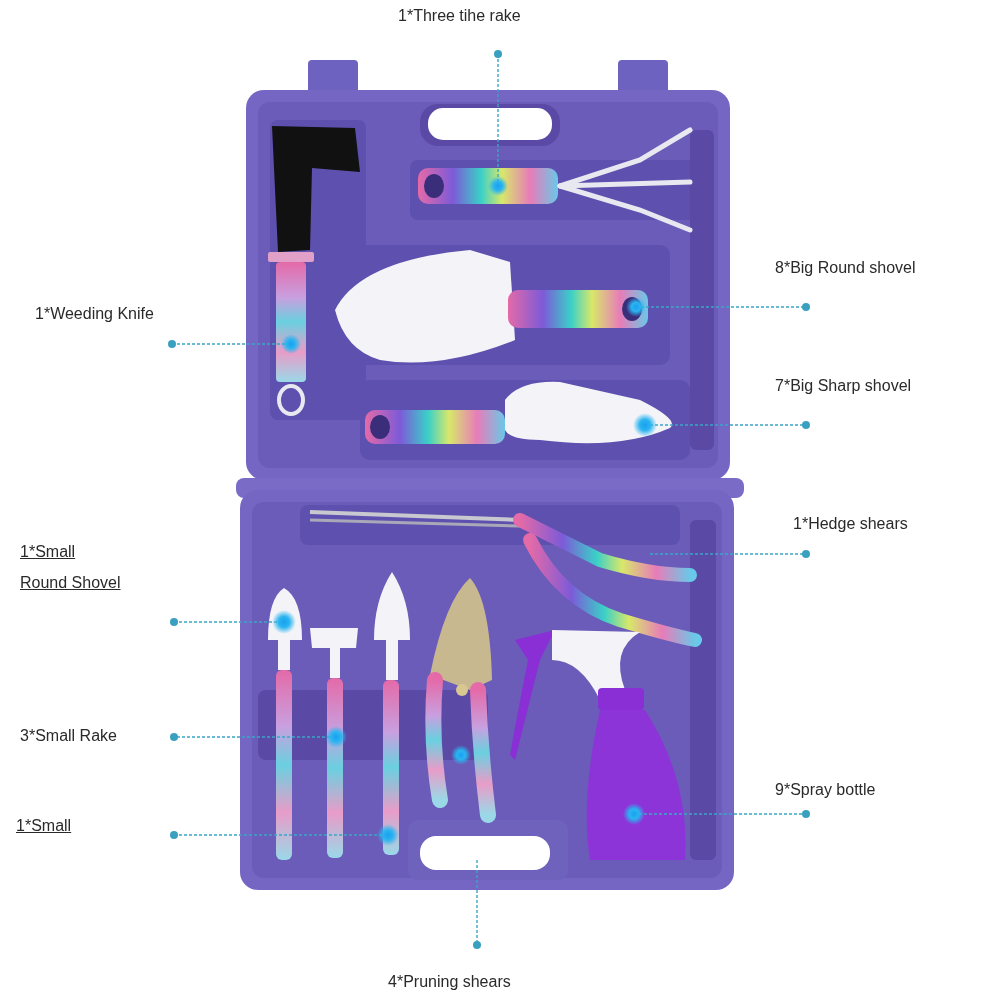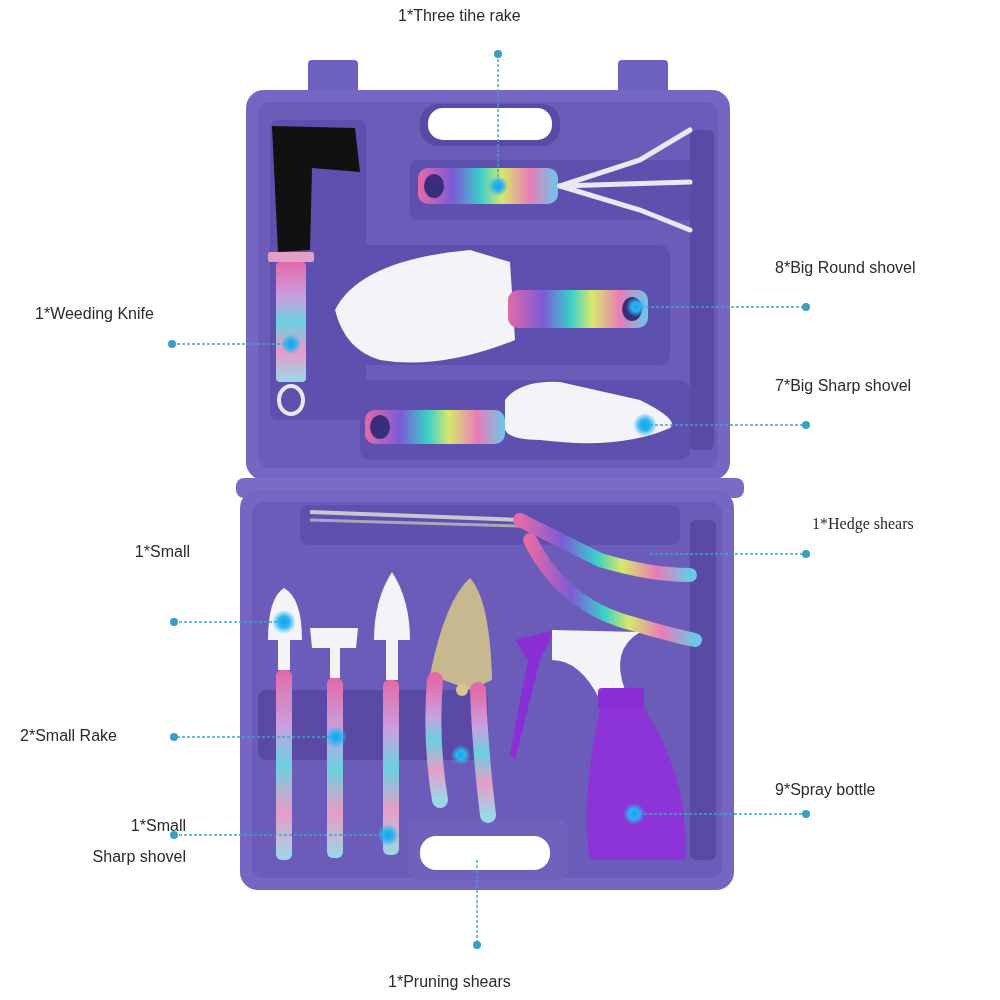--- a/index.html
+++ b/index.html
@@ -1,19 +1,19 @@
 <!DOCTYPE html>
 <html><head>
 <meta charset="utf-8">
 <style>
   html, body { margin:0; padding:0; background:#ffffff; }
   body { width:1000px; height:1000px; position:relative; overflow:hidden;
          font-family:"Liberation Sans", sans-serif; color:#222; }
   .label { position:absolute; font-size:16px; line-height:31px; color:#2a2a2a; white-space:nowrap; }
-  .label.center { text-align:right; }
+  .label.center { text-align:left;text-decoration:underline; }
   svg.art { position:absolute; left:0; top:0; }
 </style>
 </head>
 <body>
 
 <svg class="art" width="1000" height="1000" viewBox="0 0 1000 1000">
   <defs>
     <linearGradient id="floral" x1="0" y1="0" x2="1" y2="0">
       <stop offset="0" stop-color="#e46aa8"></stop>
       <stop offset="0.25" stop-color="#7d5ad8"></stop>
@@ -164,23 +164,23 @@
     <circle cx="174" cy="835" r="4"></circle>
     <circle cx="806" cy="814" r="4"></circle>
     <circle cx="477" cy="945" r="4"></circle>
   </g>
 </svg>
 
 <div class="label" style="left:398px; top:0px;">1*Three tihe rake</div>
 <div class="label" style="left:8px; top:298px;margin-left:27px;">1*Weeding Knife</div>
 <div class="label" style="left:775px; top:252px;">8*Big Round shovel</div>
 <div class="label" style="left:775px; top:370px;">7*Big Sharp shovel</div>
-<div class="label" style="left:812px; top:508px;font-family:Liberation Serif, serif;">1*Hedge shears</div>
+<div class="label" style="left:793px; top:508px;">1*Hedge shears</div>
 <div class="label center" style="left:20px; top:536px; width:170px;">
   <div>1*Small</div>
+  <div>Round Shovel</div>
 </div>
-<div class="label" style="left:20px; top:720px;">2*Small Rake</div>
+<div class="label" style="left:20px; top:720px;">3*Small Rake</div>
 <div class="label center" style="left:16px; top:810px; width:170px;">
   <div>1*Small</div>
-  <div>Sharp shovel</div>
 </div>
 <div class="label" style="left:775px; top:774px;">9*Spray bottle</div>
-<div class="label" style="left:388px; top:966px;">1*Pruning shears</div>
+<div class="label" style="left:388px; top:966px;">4*Pruning shears</div>
 
 </body></html>

